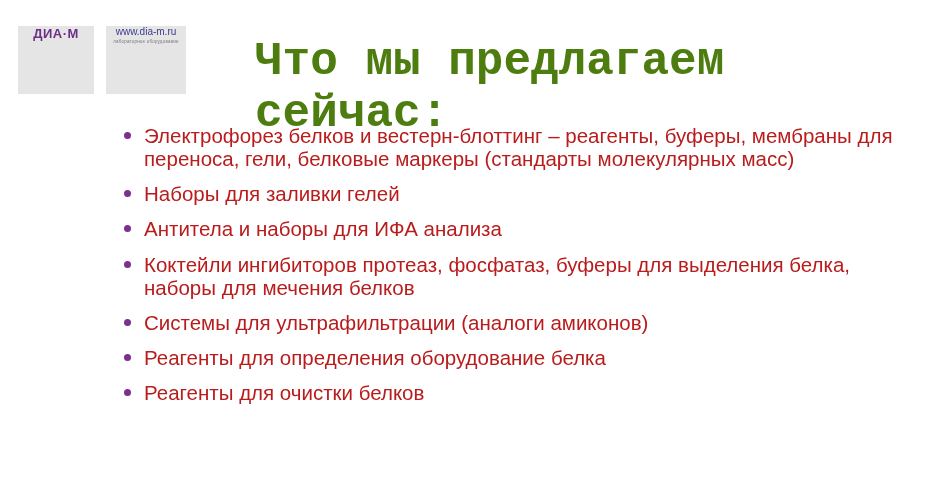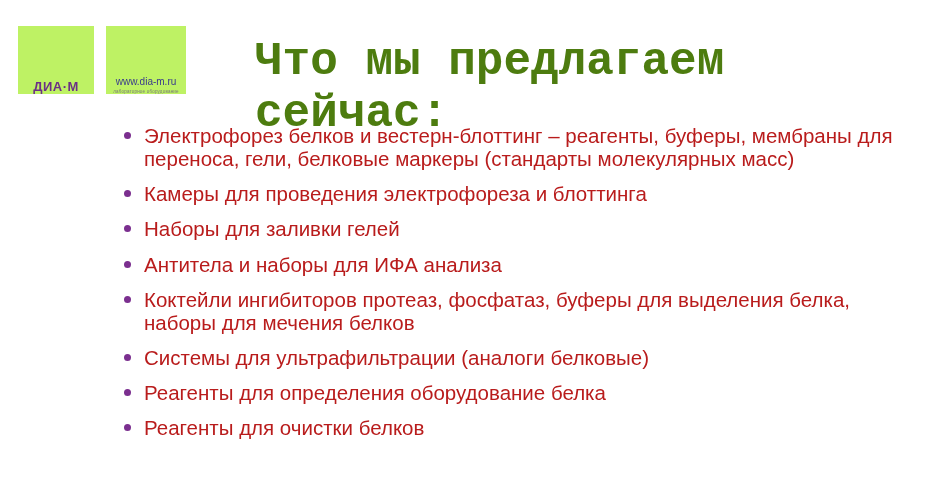--- a/index.html
+++ b/index.html
@@ -24,24 +24,24 @@
     position: absolute;
     left: 18px;
     top: 26px;
     display: flex;
     gap: 12px;
     align-items: flex-start;
   }
   .logo-box {
     width: 76px;
     height: 68px;
-    background: #bef264;
+    background: #e5e5e5;
     display: flex;
     align-items: center;
-    justify-content: flex-end;
+    justify-content: flex-start;
     flex-direction: column;
   }
   .logo-box.second {
     width: 80px;
   }
   .logo-text-1 {
     color: #6b2f86;
     font-size: 13px;
     font-weight: bold;
     letter-spacing: 0.5px;
@@ -120,37 +120,33 @@
 
   <div class="title">Что мы предлагаем сейчас:</div>
 
   <ul class="bullets">
     <li class="bullet-item">
       <span class="dot"></span>
       <span class="txt">Электрофорез белков и вестерн-блоттинг – реагенты, буферы, мембраны для переноса, гели, белковые маркеры (стандарты молекулярных масс)</span>
     </li>
     <li class="bullet-item">
       <span class="dot"></span>
-      <span class="txt">Камеры для проведения электрофореза и блоттинга</span>
-    </li>
-    <li class="bullet-item">
-      <span class="dot"></span>
       <span class="txt">Наборы для заливки гелей</span>
     </li>
     <li class="bullet-item">
       <span class="dot"></span>
       <span class="txt">Антитела и наборы для ИФА анализа</span>
     </li>
     <li class="bullet-item">
       <span class="dot"></span>
       <span class="txt">Коктейли ингибиторов протеаз, фосфатаз, буферы для выделения белка, наборы для мечения белков</span>
     </li>
     <li class="bullet-item">
       <span class="dot"></span>
-      <span class="txt">Системы для ультрафильтрации (аналоги белковые)</span>
+      <span class="txt">Системы для ультрафильтрации (аналоги амиконов)</span>
     </li>
     <li class="bullet-item">
       <span class="dot"></span>
       <span class="txt">Реагенты для определения оборудование белка</span>
     </li>
     <li class="bullet-item">
       <span class="dot"></span>
       <span class="txt">Реагенты для очистки белков</span>
     </li>
   </ul>

